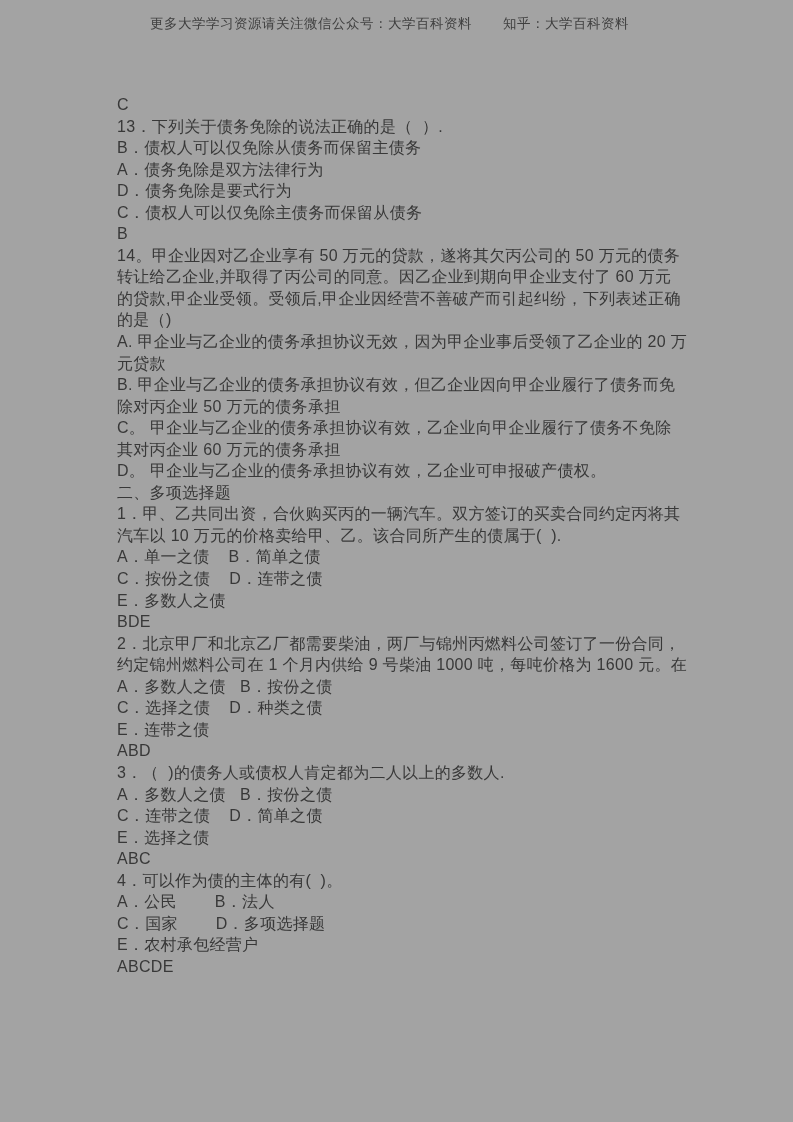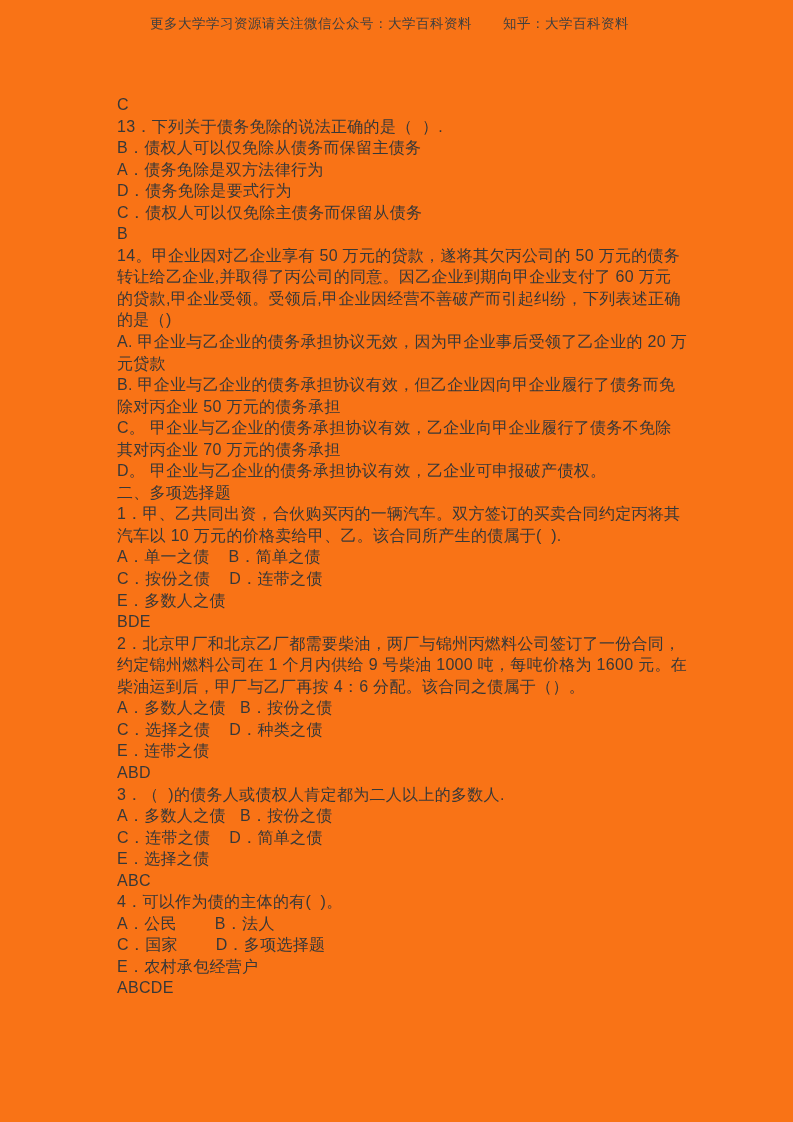--- a/index.html
+++ b/index.html
@@ -10,21 +10,21 @@
     width: 793px;
     height: 1122px;
     background: #ffffff;
     position: relative;
     overflow: hidden;
     font-family: "Liberation Sans", "DejaVu Sans", sans-serif;
   }
   .page {
     position: absolute;
     inset: 0;
-    background: #f97316;
+    background: #a3a3a3;
   }
   .header {
     position: absolute;
     left: 150px;
     top: 15px;
     font-family: "Liberation Serif", "DejaVu Serif", serif;
     font-size: 13.5px;
     color: #3f3f3f;
     white-space: pre;
     letter-spacing: 0.5px;
@@ -59,32 +59,31 @@
       <div class="line">B</div>
       <div class="line">14。甲企业因对乙企业享有 50 万元的贷款，遂将其欠丙公司的 50 万元的债务</div>
       <div class="line">转让给乙企业,并取得了丙公司的同意。因乙企业到期向甲企业支付了 60 万元</div>
       <div class="line">的贷款,甲企业受领。受领后,甲企业因经营不善破产而引起纠纷，下列表述正确</div>
       <div class="line">的是（)</div>
       <div class="line">A. 甲企业与乙企业的债务承担协议无效，因为甲企业事后受领了乙企业的 20 万</div>
       <div class="line">元贷款</div>
       <div class="line">B. 甲企业与乙企业的债务承担协议有效，但乙企业因向甲企业履行了债务而免</div>
       <div class="line">除对丙企业 50 万元的债务承担</div>
       <div class="line">C。 甲企业与乙企业的债务承担协议有效，乙企业向甲企业履行了债务不免除</div>
-      <div class="line">其对丙企业 70 万元的债务承担</div>
+      <div class="line">其对丙企业 60 万元的债务承担</div>
       <div class="line">D。 甲企业与乙企业的债务承担协议有效，乙企业可申报破产债权。</div>
       <div class="line">二、多项选择题</div>
       <div class="line">1．甲、乙共同出资，合伙购买丙的一辆汽车。双方签订的买卖合同约定丙将其</div>
       <div class="line">汽车以 10 万元的价格卖给甲、乙。该合同所产生的债属于(  ).</div>
       <div class="line">A．单一之债    B．简单之债</div>
       <div class="line">C．按份之债    D．连带之债</div>
       <div class="line">E．多数人之债</div>
       <div class="line">BDE</div>
       <div class="line">2．北京甲厂和北京乙厂都需要柴油，两厂与锦州丙燃料公司签订了一份合同，</div>
       <div class="line">约定锦州燃料公司在 1 个月内供给 9 号柴油 1000 吨，每吨价格为 1600 元。在</div>
-      <div class="line">柴油运到后，甲厂与乙厂再按 4：6 分配。该合同之债属于（）。</div>
       <div class="line">A．多数人之债   B．按份之债</div>
       <div class="line">C．选择之债    D．种类之债</div>
       <div class="line">E．连带之债</div>
       <div class="line">ABD</div>
       <div class="line">3．（  )的债务人或债权人肯定都为二人以上的多数人.</div>
       <div class="line">A．多数人之债   B．按份之债</div>
       <div class="line">C．连带之债    D．简单之债</div>
       <div class="line">E．选择之债</div>
       <div class="line">ABC</div>
       <div class="line">4．可以作为债的主体的有(  )。</div>

